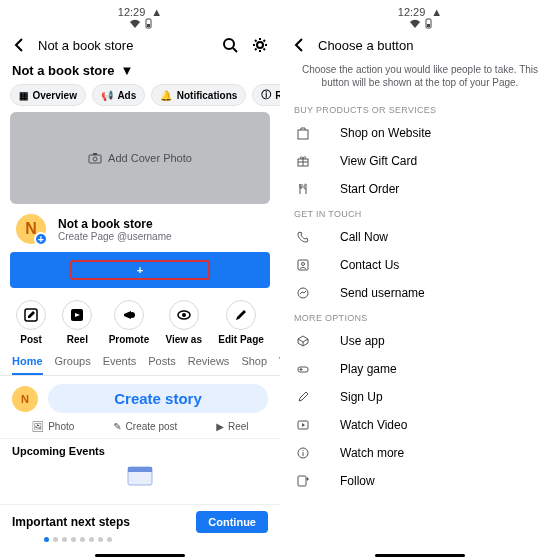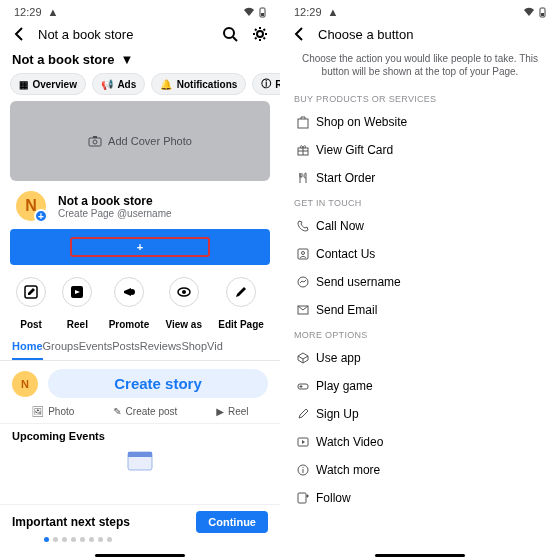--- a/index.html
+++ b/index.html
@@ -1,40 +1,40 @@
 <!DOCTYPE html>
 <html><head>
 <meta charset="utf-8">
 <style>
   * { box-sizing: border-box; margin: 0; padding: 0; }
   body { font-family: -apple-system, Helvetica, Arial, sans-serif; background: #fff; width: 560px; height: 560px; display: flex; }
   .phone { width: 280px; height: 560px; border-right: 0; position: relative; overflow: hidden; background:#fff;}
-  .statusbar { display:flex; justify-content:space-between; align-items:center; padding: 6px 14px 2px; font-size:11px; color:#444;}
+  .statusbar { display:flex; justify-content:space-between; align-items:center; padding: 6px 14px 2px; font-size:11px; color:#444;flex-direction:column;}
   .statusbar .right{display:flex;gap:4px;align-items:center;}
   .header { display:flex; align-items:center; padding:6px 12px; gap:10px;}
   .header .title{font-size:13px; flex:1;}
   .header .icons{display:flex;gap:14px;}
   .icon{display:inline-flex;align-items:center;justify-content:center;}
   svg{display:block;}
   .pgtitle{display:flex;align-items:center;gap:6px;padding:4px 12px 6px;font-weight:700;font-size:13px;}
   .chips{display:flex;gap:6px;padding:0 10px 6px;overflow:hidden;}
   .chip{display:flex;align-items:center;gap:4px;background:#f1f2f4;border:1px solid #e2e4e8;border-radius:14px;padding:3px 8px;font-size:10px;font-weight:600;white-space:nowrap;}
-  .cover{background:#bcbec2;height:80px;margin:0 10px;border-radius:6px;display:flex;align-items:center;justify-content:center;color:#4b4d52;font-size:11px;gap:6px;}
+  .cover{background:#bcbec2;height:92px;margin:0 10px;border-radius:6px;display:flex;align-items:center;justify-content:center;color:#4b4d52;font-size:11px;gap:6px;}
   .avatarrow{display:flex;align-items:center;gap:10px;padding:8px 14px 6px;}
   .avatar{width:34px;height:34px;border-radius:50%;background:#ffcf66;display:flex;align-items:center;justify-content:center;font-weight:700;color:#c05b00;position:relative;border:2px solid #fff;}
   .avatar .plus{position:absolute;bottom:-2px;right:-2px;width:14px;height:14px;border-radius:50%;background:#1877f2;color:#fff;display:flex;align-items:center;justify-content:center;font-size:10px;border:2px solid #fff;}
   .pname{font-weight:700;font-size:12px;}
   .psub{font-size:10px;color:#6a6d73;}
   .actbtn-wrap{padding:0 10px 8px;}
   .actbtn{background:#1877f2;color:#fff;border-radius:4px;padding:8px 0;position:relative;}
   .actbtn-inner{display:flex;align-items:center;justify-content:center;gap:6px;font-size:11px;font-weight:600;margin:0 auto;width:140px;border:2px solid #d6323a;border-radius:3px;padding:2px 6px;}
   .circles{display:flex;justify-content:space-around;padding:4px 8px 6px;}
-  .circ{display:flex;flex-direction:column;align-items:center;gap:12px;font-size:10px;font-weight:600;}
+  .circ{display:flex;flex-direction:column;align-items:center;gap:4px;font-size:10px;font-weight:600;}
   .circ .c{width:30px;height:30px;border-radius:50%;border:1px solid #d6d8dc;background:#fff;display:flex;align-items:center;justify-content:center;}
-  .tabs{display:flex;padding:4px 12px 0;border-bottom:1px solid #e4e6ea;font-size:11px;color:#65676b;overflow:hidden;}
+  .tabs{display:flex;gap:12px;padding:4px 12px 0;border-bottom:1px solid #e4e6ea;font-size:11px;color:#65676b;overflow:hidden;}
   .tab{padding-bottom:6px;}
   .tab.active{color:#1877f2;border-bottom:2px solid #1877f2;font-weight:600;}
   .story{display:flex;align-items:center;gap:10px;padding:8px 12px;}
   .sm-av{width:26px;height:26px;border-radius:50%;background:#ffcf66;display:flex;align-items:center;justify-content:center;font-weight:700;color:#c05b00;font-size:11px;}
   .story-btn{flex:1;background:#e7f0fe;border-radius:16px;padding:6px 0;text-align:center;font-size:15px;font-weight:600;color:#1877f2;}
   .mini{display:flex;justify-content:space-around;font-size:10px;color:#555;padding:0 12px 6px;}
   .mini span{display:flex;align-items:center;gap:4px;}
   .sect{font-size:11px;font-weight:700;padding:6px 12px 2px;border-top:1px solid #eef0f3;}
   .cal{display:flex;justify-content:center;padding:4px 0 0;}
   .footer{position:absolute;bottom:14px;left:0;right:0;background:#fff;border-top:1px solid #eef0f3;padding:6px 12px 4px;}
@@ -43,21 +43,21 @@
   .cont{background:#1877f2;color:#fff;border-radius:4px;padding:5px 12px;font-size:11px;font-weight:600;}
   .dots{display:flex;gap:4px;padding:4px 0 0 32px;}
   .dot{width:5px;height:5px;border-radius:50%;background:#ccc;}
   .dot.on{background:#1877f2;}
   .navbar{position:absolute;bottom:0;left:0;right:0;height:10px;display:flex;justify-content:center;align-items:center;}
   .navpill{width:90px;height:3px;background:#000;border-radius:2px;}
 
   
   .r-desc{font-size:10px;color:#5a5c61;padding:4px 14px 10px;text-align:center;line-height:1.3;}
   .r-grouplbl{font-size:9px;color:#8e9094;padding:6px 14px 4px;letter-spacing:.3px;}
-  .r-item{display:flex;align-items:center;gap:4px;padding:7px 14px;font-size:12px;}
+  .r-item{display:flex;align-items:center;gap:28px;padding:7px 14px;font-size:12px;}
   .r-item .ic{width:18px;display:flex;justify-content:center;color:#555;}
 </style>
 </head>
 <body>
 
 <div class="phone">
   <div class="statusbar">
     <span style="display:flex;gap:6px;align-items:center;">
       <span>12:29</span>
       <span class="icon">▲</span>
@@ -340,29 +340,20 @@
     </div>
   <div class="r-item">
       <span class="ic">
         <svg width="14" height="14">
           <circle cx="7" cy="7" r="5" fill="none" stroke="#555"></circle>
           <path d="M4 8l2-2 2 1 2-2" fill="none" stroke="#555"></path>
         </svg>
       </span>
       <span>Send username</span>
     </div>
-  <div class="r-item">
-      <span class="ic">
-        <svg width="14" height="14">
-          <rect x="2" y="3" width="10" height="8" fill="none" stroke="#555"></rect>
-          <path d="M2 3l5 4 5-4" fill="none" stroke="#555"></path>
-        </svg>
-      </span>
-      <span>Send Email</span>
-    </div>
 
   <div class="r-grouplbl">MORE OPTIONS</div>
   <div class="r-item">
       <span class="ic">
         <svg width="14" height="14">
           <path d="M7 2l5 3v4l-5 3-5-3V5z M2 5l5 3 5-3M7 8v4" fill="none" stroke="#555"></path>
         </svg>
       </span>
       <span>Use app</span>
     </div>

